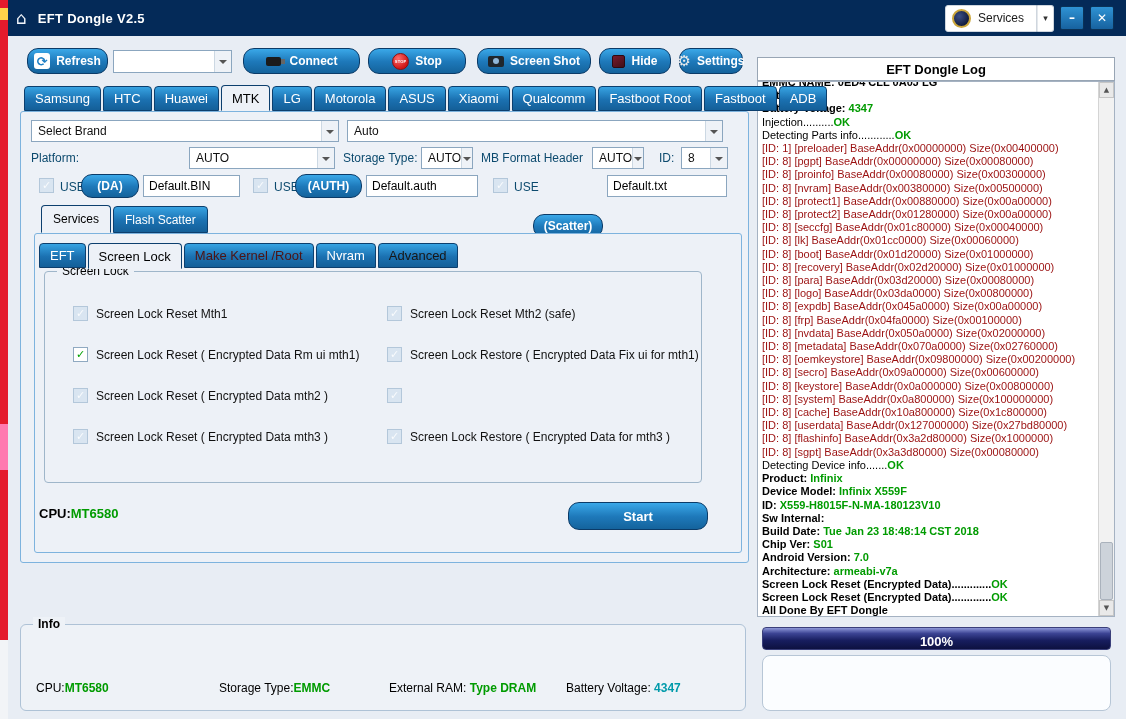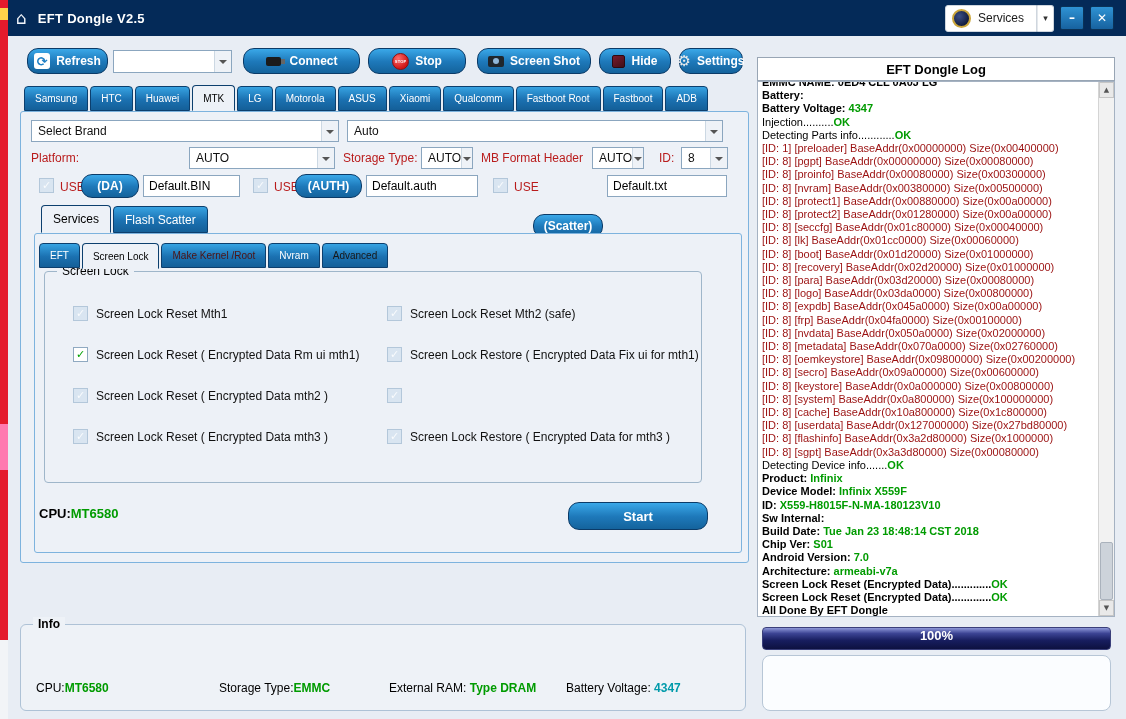--- a/index.html
+++ b/index.html
@@ -25,29 +25,29 @@
   .win-btn{width:24px;height:24px;margin-left:6px;background:linear-gradient(180deg,#2f93d4,#17629f);border:1px solid #0a3257;border-radius:2px;color:#fff;font-size:12px;font-weight:bold;display:flex;align-items:center;justify-content:center;cursor:pointer;}
 
   
   .btn{position:absolute;display:flex;align-items:center;justify-content:center;gap:6px;height:26px;background:linear-gradient(180deg,#3aa8e8 0%,#1e79ba 52%,#14639c 100%);border:1px solid #0b3b68;border-radius:11px;color:#fff;font-size:12px;font-weight:bold;cursor:pointer;white-space:nowrap;}
 
   
   .combo{position:absolute;height:22px;background:#fff;border:1px solid #8ba6bf;display:flex;align-items:center;font-size:12px;color:#111;padding-left:6px;cursor:pointer;}
   .combo .dd{margin-left:auto;width:17px;height:100%;display:flex;align-items:center;justify-content:center;border-left:1px solid #ccd8e3;background:#eef2f7;}
   .combo .dd::after{content:"";border:4px solid transparent;border-top-color:#555;margin-top:5px;}
   .input{position:absolute;height:22px;background:#fff;border:1px solid #8ba6bf;font-size:12px;color:#000;display:flex;align-items:center;padding-left:5px;overflow:hidden;white-space:nowrap;}
-  .flabel{position:absolute;font-size:12px;color:#b91c1c;white-space:nowrap;}
+  .flabel{position:absolute;font-size:12px;color:#0c4a6e;white-space:nowrap;}
 
   
   .cb{width:15px;height:15px;background:#d9e5f1;border:1px solid #b3c7da;display:inline-flex;align-items:center;justify-content:center;font-size:11px;font-weight:bold;flex:none;cursor:pointer;font-family:"DejaVu Sans",sans-serif;}
   .cb:not(.on)::after{content:"✓";color:rgba(255,255,255,.85);}
   .cb.on{background:#fff;border-color:#8fa9c1;color:#00a000;}
 
   
-  .tab{height:25px;display:flex;align-items:center;padding:0 10px;background:linear-gradient(180deg,#37a3e2,#1b71b1 55%,#145f98);border:1px solid #0c3f6e;border-radius:4px 4px 0 0;color:#fff;font-size:10px;cursor:pointer;white-space:nowrap;}
+  .tab{height:25px;display:flex;align-items:center;padding:0 10px;background:linear-gradient(180deg,#37a3e2,#1b71b1 55%,#145f98);border:1px solid #0c3f6e;border-radius:4px 4px 0 0;color:#fff;font-size:13px;cursor:pointer;white-space:nowrap;}
   .tab.sel{background:#edf1f7;color:#000;border-bottom-color:#edf1f7;height:26px;}
   .tab-lg{height:27px;padding:0 11px;font-size:12px;}
   .tab-lg.sel{height:28px;}
   #brand-tabs{position:absolute;left:24px;top:85px;height:26px;display:flex;gap:2px;align-items:flex-end;z-index:3;}
   #service-tabs{position:absolute;left:20px;top:93px;height:28px;display:flex;gap:2px;align-items:flex-end;z-index:3;}
   #inner-tabs{position:absolute;left:4px;top:9px;height:26px;display:flex;gap:2px;z-index:3;}
 
   
   .panel{position:absolute;border:1px solid #7db3de;border-radius:3px;background:#edf1f7;}
   .groupbox{position:absolute;border:1px solid #9fb6ca;border-radius:4px;}
@@ -73,21 +73,21 @@
   .c-r{color:#9b1111;}
   .c-t{color:#009aaa;font-weight:bold;}
 
   #log-scroll{position:absolute;right:0;top:0;width:16px;height:100%;background:#f2f2f2;border-left:1px solid #d4d4d4;}
   .sb-btn{position:absolute;left:0;width:15px;height:16px;background:#e9e9e9;border:1px solid #c6c6c6;font-size:7px;color:#555;display:flex;align-items:center;justify-content:center;cursor:pointer;}
   #sb-up{top:0;}
   #sb-down{bottom:0;}
   #sb-thumb{position:absolute;left:1px;width:13px;top:460px;height:58px;background:#cdd3da;border:1px solid #aab2bc;border-radius:2px;cursor:pointer;}
 
   
-  #progress{position:absolute;left:762px;top:627px;width:349px;height:23px;border:1px solid #3a3f7a;border-radius:4px;background:linear-gradient(180deg,#8d97d8 0%,#3c4494 26%,#171d5e 60%,#0d1140 100%);display:flex;align-items:flex-start;justify-content:center;color:#fff;font-size:13px;font-weight:bold;}
+  #progress{position:absolute;left:762px;top:627px;width:349px;height:23px;border:1px solid #3a3f7a;border-radius:4px;background:linear-gradient(180deg,#8d97d8 0%,#3c4494 26%,#171d5e 60%,#0d1140 100%);display:flex;align-items:flex-end;justify-content:center;color:#fff;font-size:13px;font-weight:bold;}
   #bottom-right-box{position:absolute;left:762px;top:655px;width:349px;height:56px;background:#fbfdff;border:1px solid #b7c6d6;border-radius:8px;}
 
   #info-box{position:absolute;left:20px;top:624px;width:726px;height:87px;border:1px solid #aec2d6;border-radius:6px;background:#eef2f7;}
   #info-box .legend{background:#eef2f7;font-weight:bold;}
   .info-item{position:absolute;top:56px;font-size:12px;color:#000;white-space:nowrap;}
   .info-item:nth-child(1){left:15px;}
   .info-item:nth-child(2){left:198px;}
   .info-item:nth-child(3){left:368px;}
   .info-item:nth-child(4){left:545px;}
 

